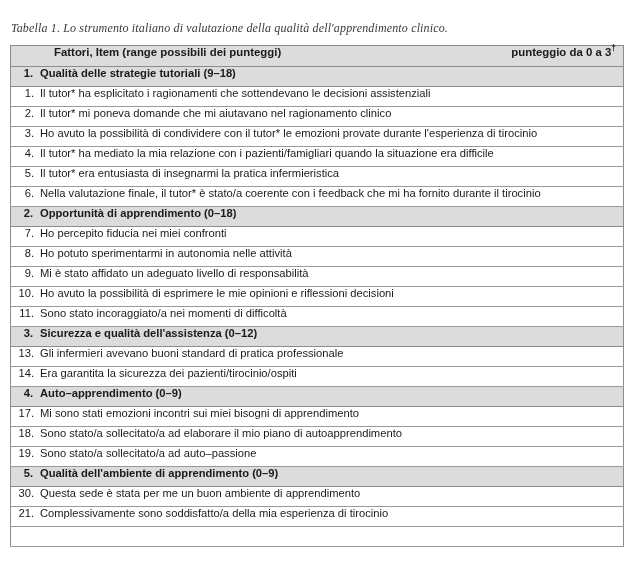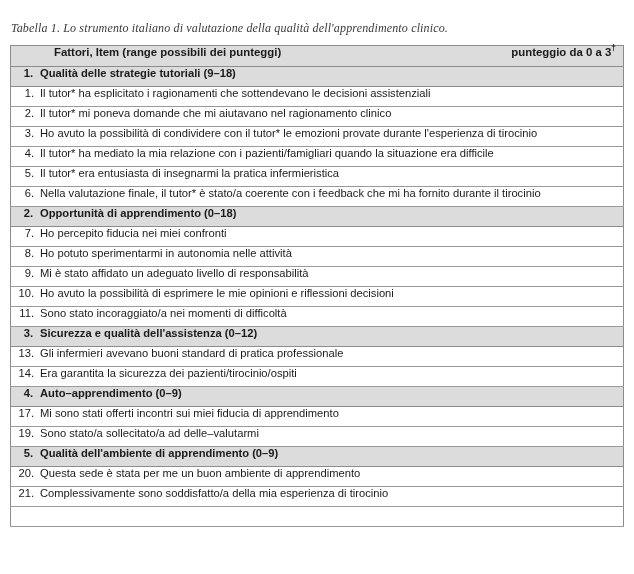--- a/index.html
+++ b/index.html
@@ -267,44 +267,52 @@
             <div class="cellwrap">
               <span class="num">4.</span>
               <span class="txt">Auto–apprendimento (0–9)</span>
             </div>
           </td>
         </tr>
         <tr class="item">
           <td>
             <div class="cellwrap">
               <span class="num">17.</span>
-              <span class="txt">Mi sono stati offerti incontri sui miei fiducia di apprendimento</span>
+              <span class="txt">Mi sono stati emozioni incontri sui miei bisogni di apprendimento</span>
+            </div>
+          </td>
+        </tr>
+        <tr class="item">
+          <td>
+            <div class="cellwrap">
+              <span class="num">18.</span>
+              <span class="txt">Sono stato/a sollecitato/a ad elaborare il mio piano di autoapprendimento</span>
             </div>
           </td>
         </tr>
         <tr class="item">
           <td>
             <div class="cellwrap">
               <span class="num">19.</span>
-              <span class="txt">Sono stato/a sollecitato/a ad delle–valutarmi</span>
+              <span class="txt">Sono stato/a sollecitato/a ad auto–passione</span>
             </div>
           </td>
         </tr>
         <tr class="factor">
           <td>
             <div class="cellwrap">
               <span class="num">5.</span>
               <span class="txt">Qualità dell'ambiente di apprendimento (0–9)</span>
             </div>
           </td>
         </tr>
         <tr class="item">
           <td>
             <div class="cellwrap">
-              <span class="num">20.</span>
+              <span class="num">30.</span>
               <span class="txt">Questa sede è stata per me un buon ambiente di apprendimento</span>
             </div>
           </td>
         </tr>
         <tr class="item">
           <td>
             <div class="cellwrap">
               <span class="num">21.</span>
               <span class="txt">Complessivamente sono soddisfatto/a della mia esperienza di tirocinio</span>
             </div>

